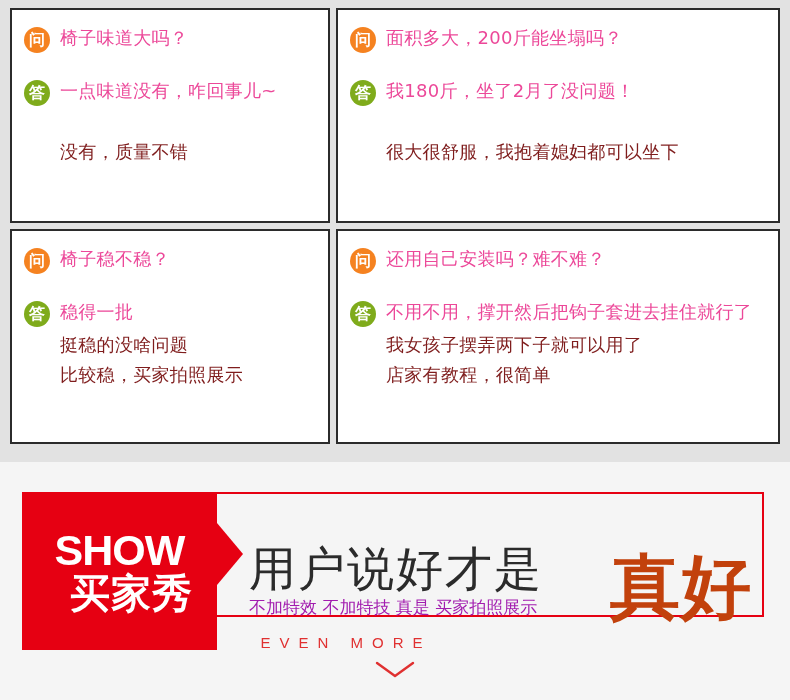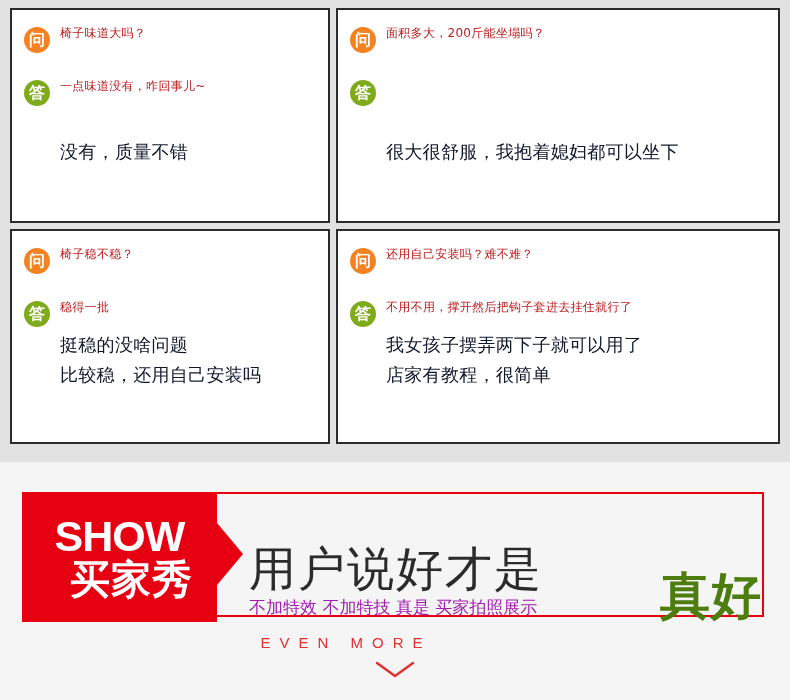--- a/index.html
+++ b/index.html
@@ -68,30 +68,30 @@
     font-weight: 700;
     margin-right: 10px;
     margin-top: 1px;
     user-select: none;
   }
   .badge-q { background: #f58220; }
   .badge-a { background: #7fab1b; }
 
   .qa-text {
     flex: 1 1 auto;
-    font-size: 12px;
+    font-size: 18px;
     line-height: 1.32;
-    color: #b91c1c;
+    color: #ec4899;
     letter-spacing: 0.3px;
     word-break: break-word;
   }
   .qa-extra {
     font-size: 18px;
     line-height: 1.32;
-    color: #0f172a;
+    color: #7f1d1d;
     letter-spacing: 0.3px;
     margin-left: 36px;
   }
   .qa-extra.spaced-top { margin-top: 34px; }
   .qa-extra.tight { margin-top: 6px; }
 
   
   .show-zone {
     position: absolute;
     left: 0;
@@ -117,21 +117,21 @@
     height: 125px;
     border: 2px solid #e60012;
     box-sizing: border-box;
   }
   
   .show-block {
     position: absolute;
     left: 0;
     top: 0;
     width: 195px;
-    height: 130px;
+    height: 158px;
     background: #e60012;
     display: flex;
     flex-direction: column;
     align-items: center;
     justify-content: center;
     z-index: 3;
   }
   .show-en {
     color: #ffffff;
     font-size: 43px;
@@ -188,25 +188,25 @@
   .headline-sub {
     font-size: 17px;
     line-height: 1.1;
     color: #a21caf;
     letter-spacing: 0px;
     margin-top: 6px;
     white-space: nowrap;
   }
   .headline-accent {
     position: absolute;
-    right: 2px;
+    right: 12px;
     bottom: -2px;
-    font-size: 50px;
+    font-size: 70px;
     line-height: 0.92;
-    color: #4d7c0f;
+    color: #c2410c;
     font-weight: 700;
     letter-spacing: 1px;
     white-space: nowrap;
     z-index: 4;
   }
 
   
   .even-more {
     position: absolute;
     left: 0;
@@ -244,35 +244,36 @@
       <div class="qa-extra spaced-top">没有，质量不错</div>
     </div>
 
     <div class="qa-card">
       <div class="qa-line q-row">
         <div class="badge badge-q">问</div>
         <div class="qa-text">面积多大，200斤能坐塌吗？</div>
       </div>
       <div class="qa-line a-row">
         <div class="badge badge-a">答</div>
+        <div class="qa-text">我180斤，坐了2月了没问题！</div>
       </div>
       <div class="qa-extra spaced-top">很大很舒服，我抱着媳妇都可以坐下</div>
     </div>
 
     <div class="qa-card">
       <div class="qa-line q-row">
         <div class="badge badge-q">问</div>
         <div class="qa-text">椅子稳不稳？</div>
       </div>
       <div class="qa-line a-row">
         <div class="badge badge-a">答</div>
         <div class="qa-text">稳得一批</div>
       </div>
       <div class="qa-extra tight">挺稳的没啥问题</div>
-      <div class="qa-extra tight">比较稳，还用自己安装吗</div>
+      <div class="qa-extra tight">比较稳，买家拍照展示</div>
     </div>
 
     <div class="qa-card">
       <div class="qa-line q-row">
         <div class="badge badge-q">问</div>
         <div class="qa-text">还用自己安装吗？难不难？</div>
       </div>
       <div class="qa-line a-row">
         <div class="badge badge-a">答</div>
         <div class="qa-text">不用不用，撑开然后把钩子套进去挂住就行了</div>

